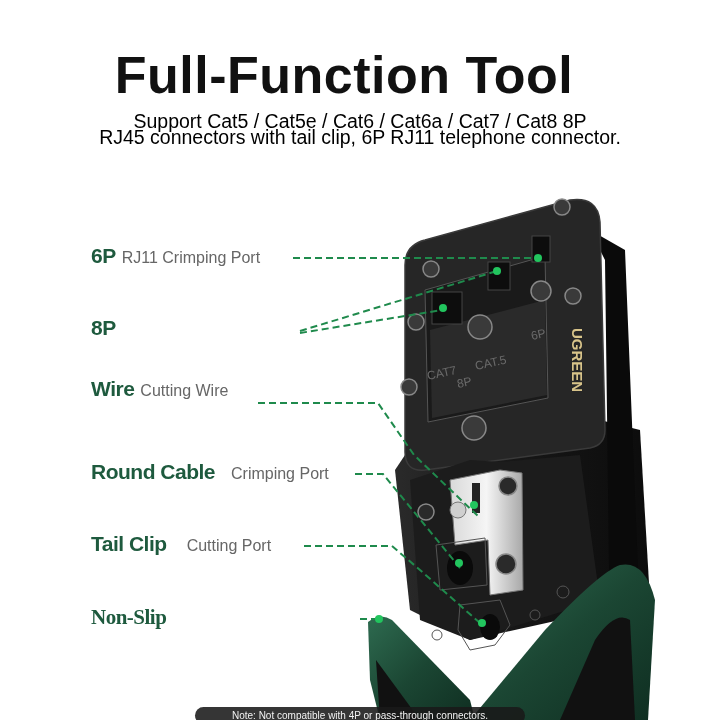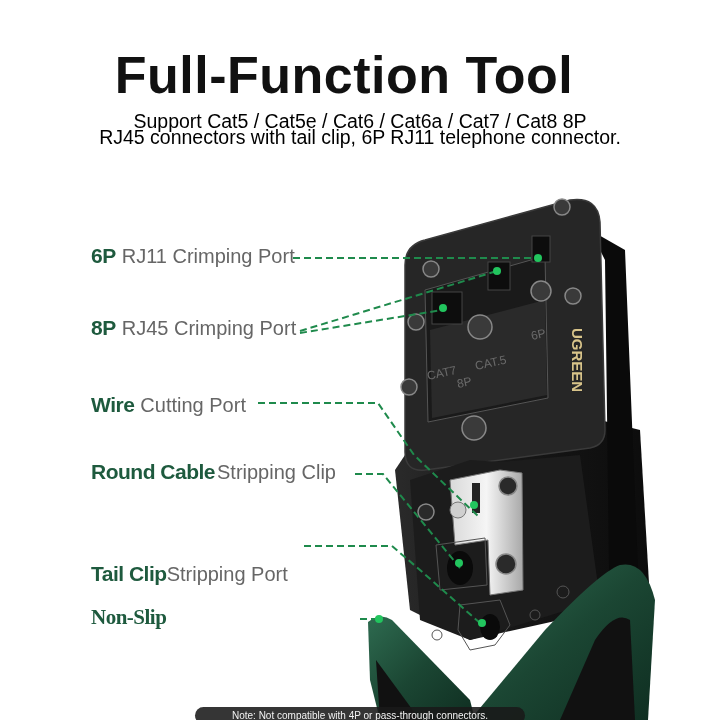--- a/index.html
+++ b/index.html
@@ -17,21 +17,21 @@
     font-size: 19.5px; color: #000000;
   }
   .sub1 { top: 110px; }
   .sub2 { top: 126px; }
 
   .callout {
     position: absolute; left: 91px; white-space: nowrap;
     display: flex; align-items: baseline; gap: 6px;
   }
   .callout .key { font-weight: bold; color: #1e5a3e; font-size: 21px; letter-spacing: -0.5px; }
-  .callout .desc { color: #666666; font-size: 20px; }
+  .callout .desc { color: #666666; font-size: 16px; }
 
   .tool { position: absolute; left: 0; top: 0; width: 720px; height: 720px; pointer-events: none; }
 
   .note {
     position: absolute; left: 195px; top: 691px; width: 330px; height: 17px;
     background: rgba(25,25,25,0.88); border-radius: 9px;
     color: #f2f2f2; font-size: 10px; text-align: center; line-height: 17px; margin-top: 16px;
   }
 </style>
 </head>
@@ -133,31 +133,30 @@
     <circle cx="379" cy="619" r="4"></circle>
   </g>
 </svg>
 
 <div class="callout" style="top:244px;">
   <span class="key">6P</span>
   <span class="desc">RJ11 Crimping Port</span>
 </div>
 <div class="callout" style="top:316px;">
   <span class="key">8P</span>
-  <span class="desc">RJ45 Crimping Port</span>
 </div>
-<div class="callout" style="top:393px;">
+<div class="callout" style="top:377px;">
   <span class="key">Wire</span>
+  <span class="desc">Cutting Wire</span>
+</div>
+<div class="callout" style="top:460px; gap:16px;">
+  <span class="key">Round Cable</span>
+  <span class="desc">Crimping Port</span>
+</div>
+<div class="callout" style="top:532px; gap:20px;">
+  <span class="key">Tail Clip</span>
   <span class="desc">Cutting Port</span>
-</div>
-<div class="callout" style="top:460px; gap:2px;">
-  <span class="key">Round Cable</span>
-  <span class="desc">Stripping Clip</span>
-</div>
-<div class="callout" style="top:562px; gap:0;">
-  <span class="key">Tail Clip</span>
-  <span class="desc">Stripping Port</span>
 </div>
 <div class="callout" style="top:605px;font-family:Liberation Serif, serif;">
   <span class="key">Non-Slip</span>
 </div>
 
 <div class="note">Note: Not compatible with 4P or pass-through connectors.</div>
 
 </body></html>

